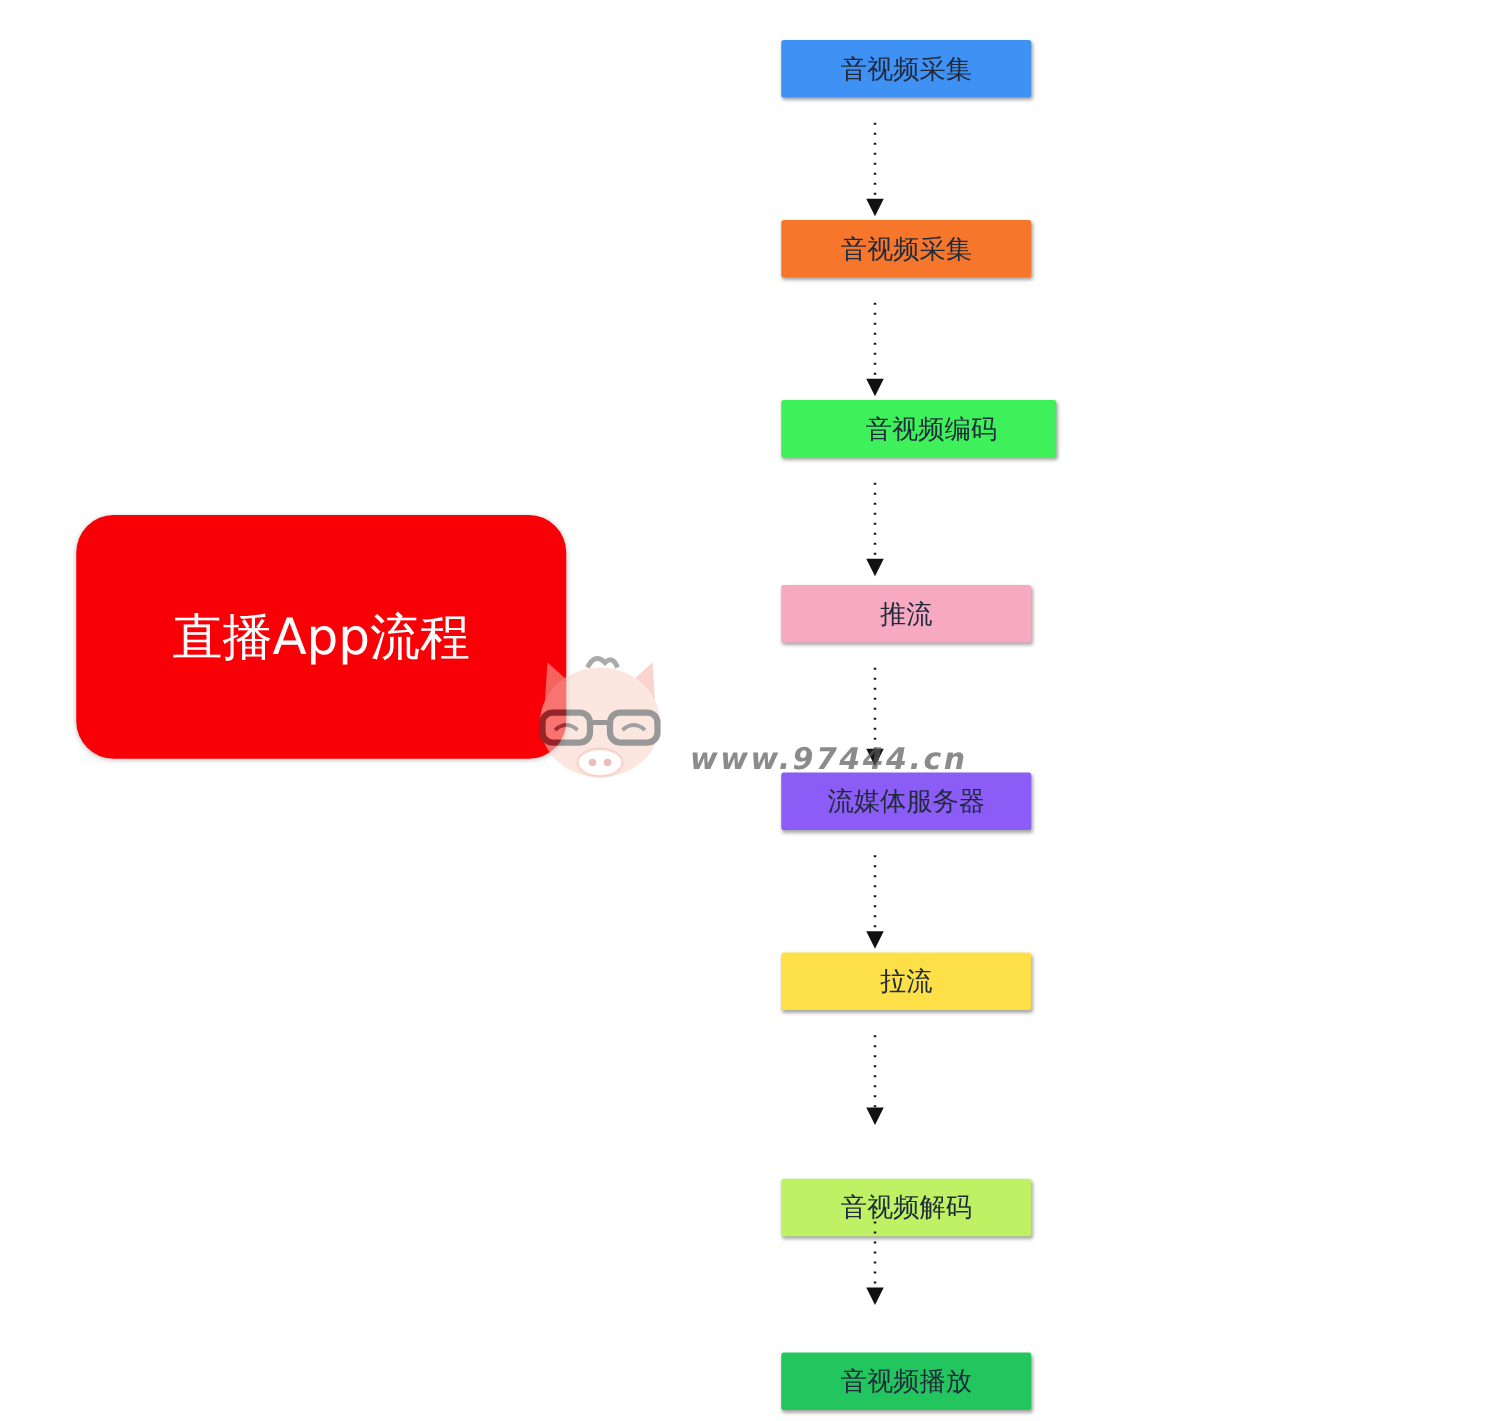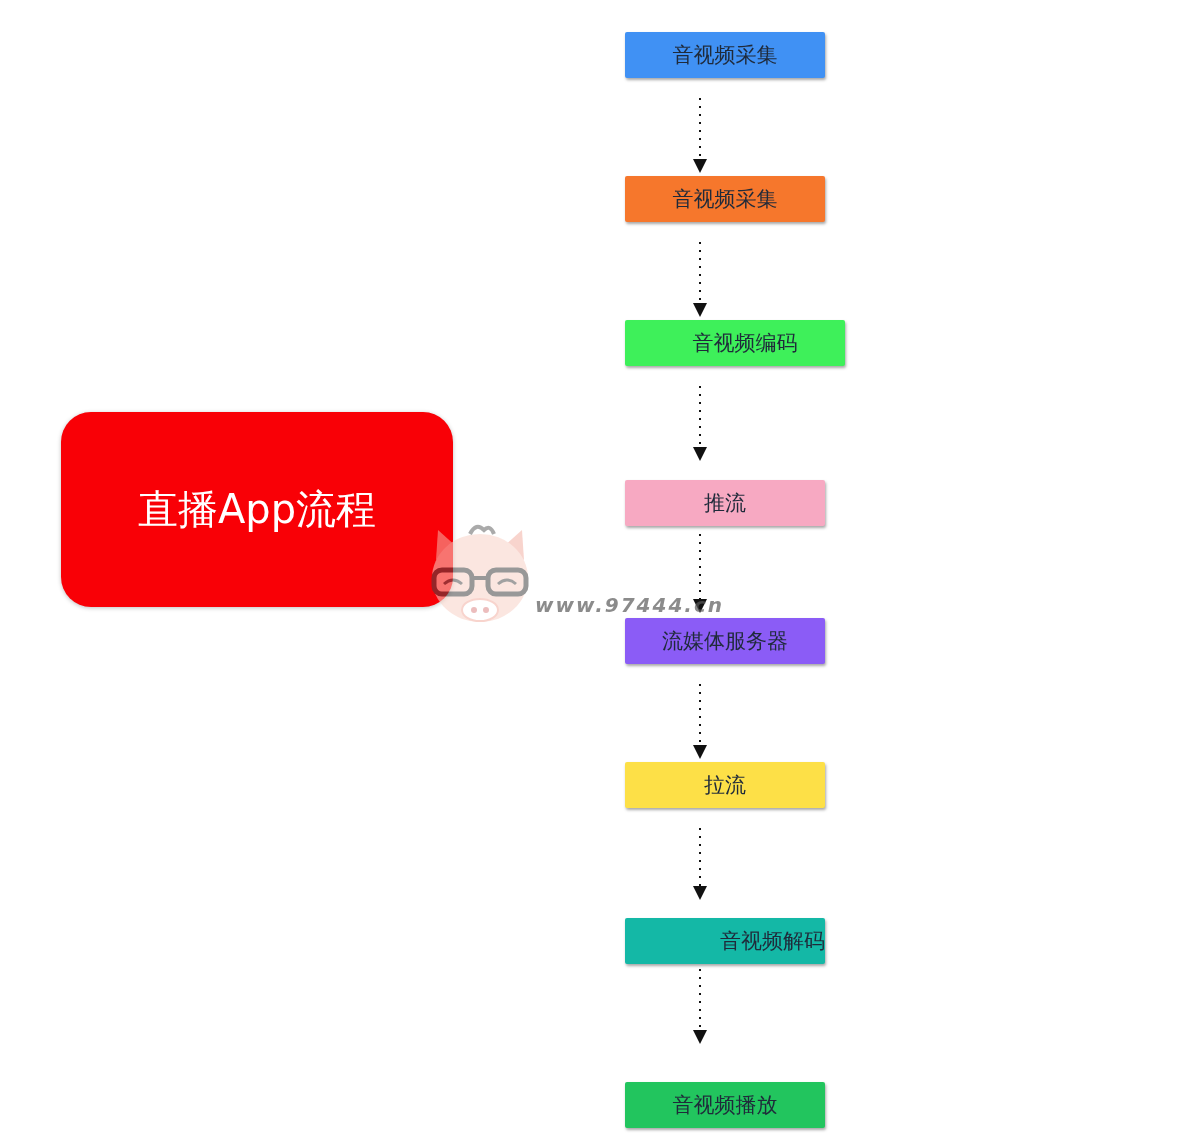--- a/index.html
+++ b/index.html
@@ -41,21 +41,21 @@
       pointer-events: none;
     }
     .wm-pig {
       position: absolute; left: 0; top: 5px; width: 112px; height: 105px; opacity: 0.55;
     }
     .wm-text {
       position: absolute; left: 118px; top: -4px; font-size: 66px; font-weight: bold;
       color: rgba(80,80,80,0.72); letter-spacing: 2px;
     }
     .wm-url {
-      position: absolute; left: 111px; top: 78px; font-size: 20px; font-weight: bold; font-style: italic;
+      position: absolute; left: 128px; top: 78px; font-size: 24px; font-weight: bold; font-style: italic;
       color: rgba(90,90,90,0.7); letter-spacing: 2px;
     }
   </style>
 </head>
 <body>
 
 <div class="title-box">
   <span>直播App流程</span>
 </div>
 
@@ -76,21 +76,21 @@
   </div>
 
 <div class="step" style="top:320px;background:#3ef05a;padding-left:20px;">
     <span>音视频编码</span>
   </div>
 <div class="connector" style="top:383px;height:78px;">
     <div class="dots"></div>
     <div class="arrow"></div>
   </div>
 
-<div class="step" style="top:480px;background:#f7a9c2;">
+<div class="step" style="top:468px;background:#f7a9c2;">
     <span>推流</span>
   </div>
 <div class="connector" style="top:531px;height:82px;">
     <div class="dots"></div>
     <div class="arrow"></div>
   </div>
 
 <div class="step" style="top:618px;background:#8b5cf6;">
     <span>流媒体服务器</span>
   </div>
@@ -100,21 +100,21 @@
   </div>
 
 <div class="step" style="top:762px;background:#fde047;font-family:Liberation Serif, serif;">
     <span>拉流</span>
   </div>
 <div class="connector" style="top:825px;height:75px;">
     <div class="dots"></div>
     <div class="arrow"></div>
   </div>
 
-<div class="step" style="top:918px;background:#14b8a6;justify-content:flex-end;">
+<div class="step" style="top:943px;background:#bef264;">
     <span>音视频解码</span>
   </div>
 <div class="connector" style="top:966px;height:78px;">
     <div class="dots"></div>
     <div class="arrow"></div>
   </div>
 
 <div class="step" style="top:1082px;background:#22c55e;">
     <span>音视频播放</span>
   </div>

